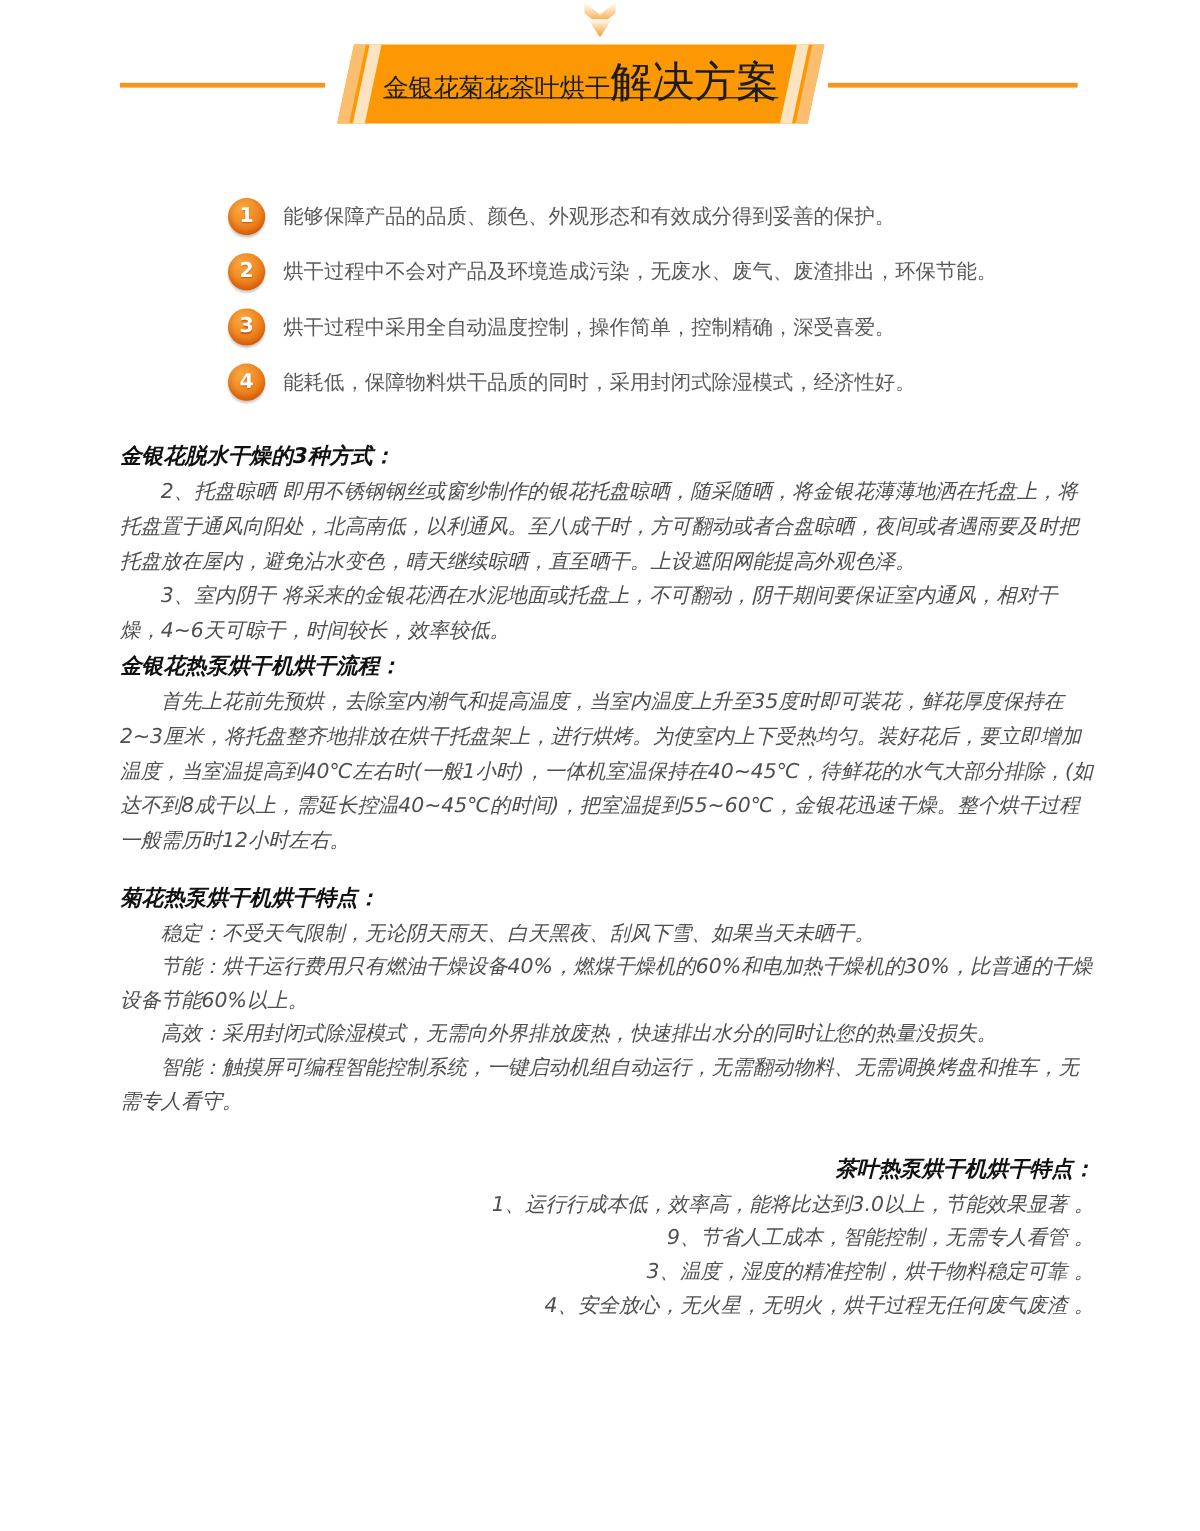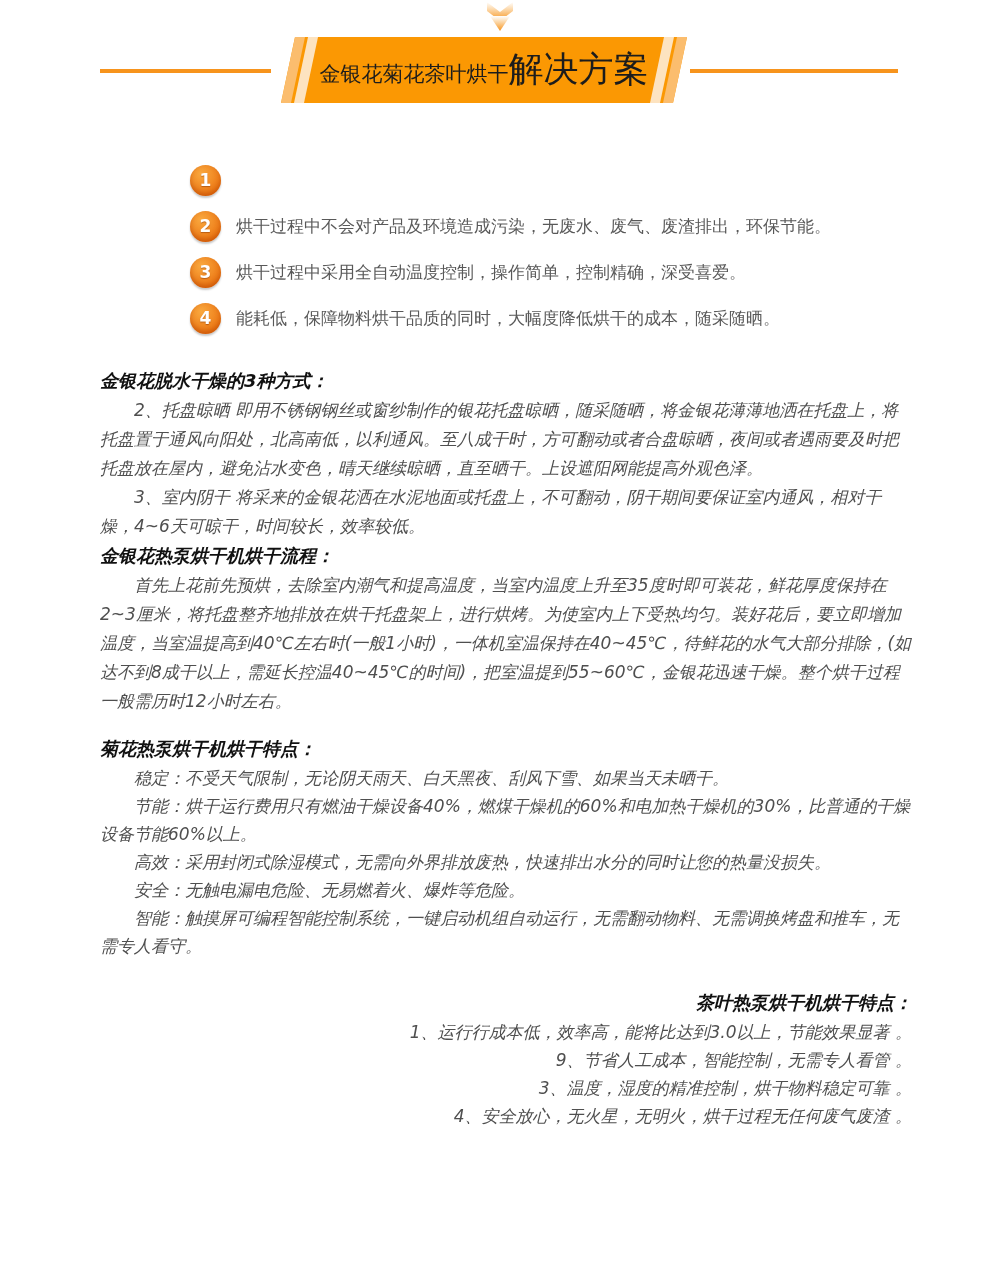--- a/index.html
+++ b/index.html
@@ -29,21 +29,21 @@
     position:absolute;left:288px;top:37px;width:392px;height:66px;
     background:var(--banner-orange);transform:skewX(-12deg);
   }
   .stripe{position:absolute;top:0;bottom:0;}
   .stripe.lo{left:0;width:10px;background:var(--stripe-mid);}
   .stripe.li{left:13px;width:10px;background:var(--stripe-light);}
   .stripe.ri{right:13px;width:10px;background:var(--stripe-light);}
   .stripe.ro{right:0;width:10px;background:var(--stripe-mid);}
   .banner-text{
     position:absolute;left:288px;top:37px;width:392px;height:75px;
-    text-align:center;line-height:64px;white-space:nowrap;color:var(--banner-text);
+    text-align:center;line-height:64px;white-space:nowrap;color:var(--banner-text);text-decoration:underline;
   }
   .t-reg{font-size:21px;}
   .t-big{font-size:35px;}
   
   .highlights{position:absolute;left:190px;top:164px;}
   .hl-row{display:flex;align-items:center;height:32px;margin-bottom:14px;}
   .badge{
     width:31px;height:31px;border-radius:50%;flex:0 0 31px;
     display:flex;align-items:center;justify-content:center;
     background:radial-gradient(circle at 36% 28%, var(--badge-top), var(--badge-bottom) 78%);
@@ -91,41 +91,42 @@
     <div class="banner-text">
       <span class="t-reg">金银花菊花茶叶烘干</span><span class="t-big">解决方案</span>
     </div>
   </div>
 
   <div class="highlights" id="highlights">
   <div class="hl-row">
     <span class="badge">
           <span class="badge-num">1</span>
         </span>
+    <span class="hl-text">能够保障产品的品质、颜色、外观形态和有效成分得到妥善的保护。</span>
   </div>
 
   <div class="hl-row">
     <span class="badge">
           <span class="badge-num">2</span>
         </span>
     <span class="hl-text">烘干过程中不会对产品及环境造成污染，无废水、废气、废渣排出，环保节能。</span>
   </div>
 
   <div class="hl-row">
     <span class="badge">
           <span class="badge-num">3</span>
         </span>
     <span class="hl-text">烘干过程中采用全自动温度控制，操作简单，控制精确，深受喜爱。</span>
   </div>
 
   <div class="hl-row">
     <span class="badge">
           <span class="badge-num">4</span>
         </span>
-    <span class="hl-text">能耗低，保障物料烘干品质的同时，大幅度降低烘干的成本，随采随晒。</span>
+    <span class="hl-text">能耗低，保障物料烘干品质的同时，采用封闭式除湿模式，经济性好。</span>
   </div>
 </div>
 
   <div class="content" id="sections">
   <section class="sec">
     <h3 class="sec-heading">金银花脱水干燥的3种方式：</h3>
 
 
   <p class="para">2、托盘晾晒 即用不锈钢钢丝或窗纱制作的银花托盘晾晒，随采随晒，将金银花薄薄地洒在托盘上，将托盘置于通风向阳处，北高南低，以利通风。至八成干时，方可翻动或者合盘晾晒，夜间或者遇雨要及时把托盘放在屋内，避免沾水变色，晴天继续晾晒，直至晒干。上设遮阳网能提高外观色泽。</p>
 
@@ -140,21 +141,20 @@
 
   <section class="sec">
     <h3 class="sec-heading">菊花热泵烘干机烘干特点：</h3>
 
   <p class="para">稳定：不受天气限制，无论阴天雨天、白天黑夜、刮风下雪、如果当天未晒干。</p>
 
   <p class="para">节能：烘干运行费用只有燃油干燥设备40%，燃煤干燥机的60%和电加热干燥机的30%，比普通的干燥设备节能60%以上。</p>
 
   <p class="para">高效：采用封闭式除湿模式，无需向外界排放废热，快速排出水分的同时让您的热量没损失。</p>
 
-  <p class="para">安全：无触电漏电危险、无易燃着火、爆炸等危险。</p>
 
 
   <p class="para">智能：触摸屏可编程智能控制系统，一键启动机组自动运行，无需翻动物料、无需调换烤盘和推车，无需专人看守。</p>
 </section>
 
   <section class="sec">
     <h3 class="sec-heading">茶叶热泵烘干机烘干特点：</h3>
 
   <p class="para">1、运行行成本低，效率高，能将比达到3.0以上，节能效果显著 。</p>
 

